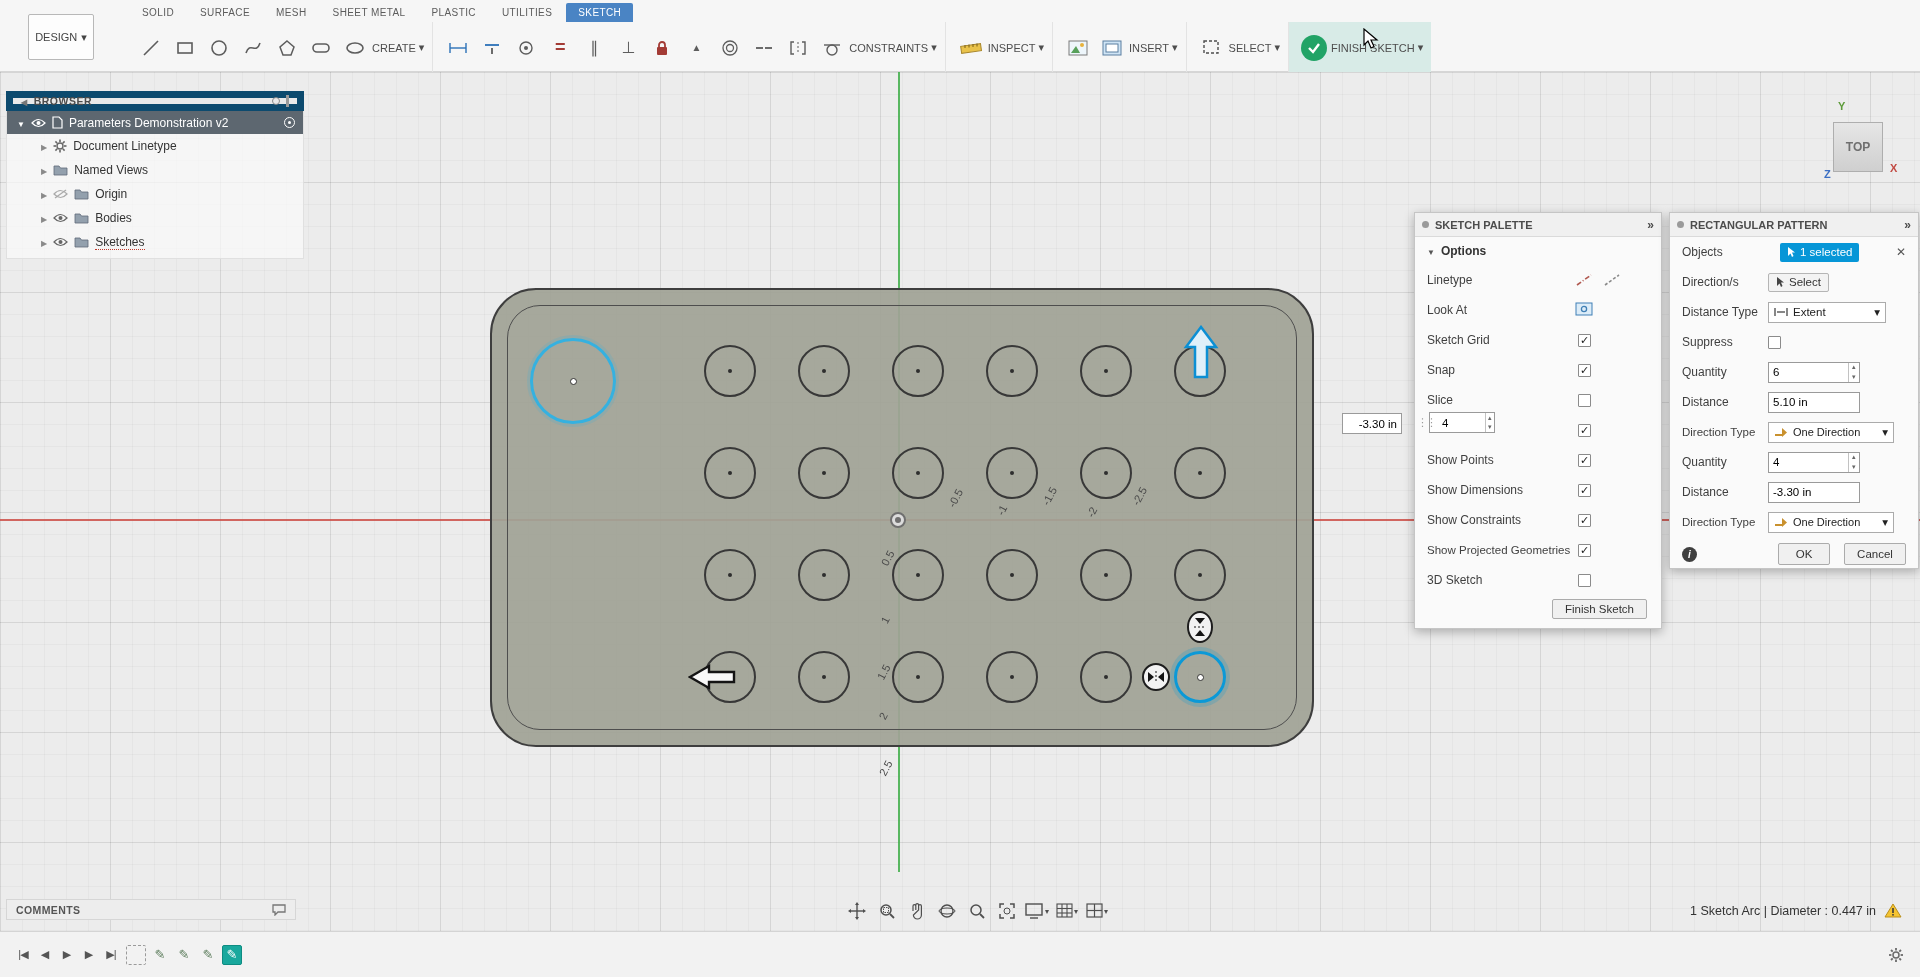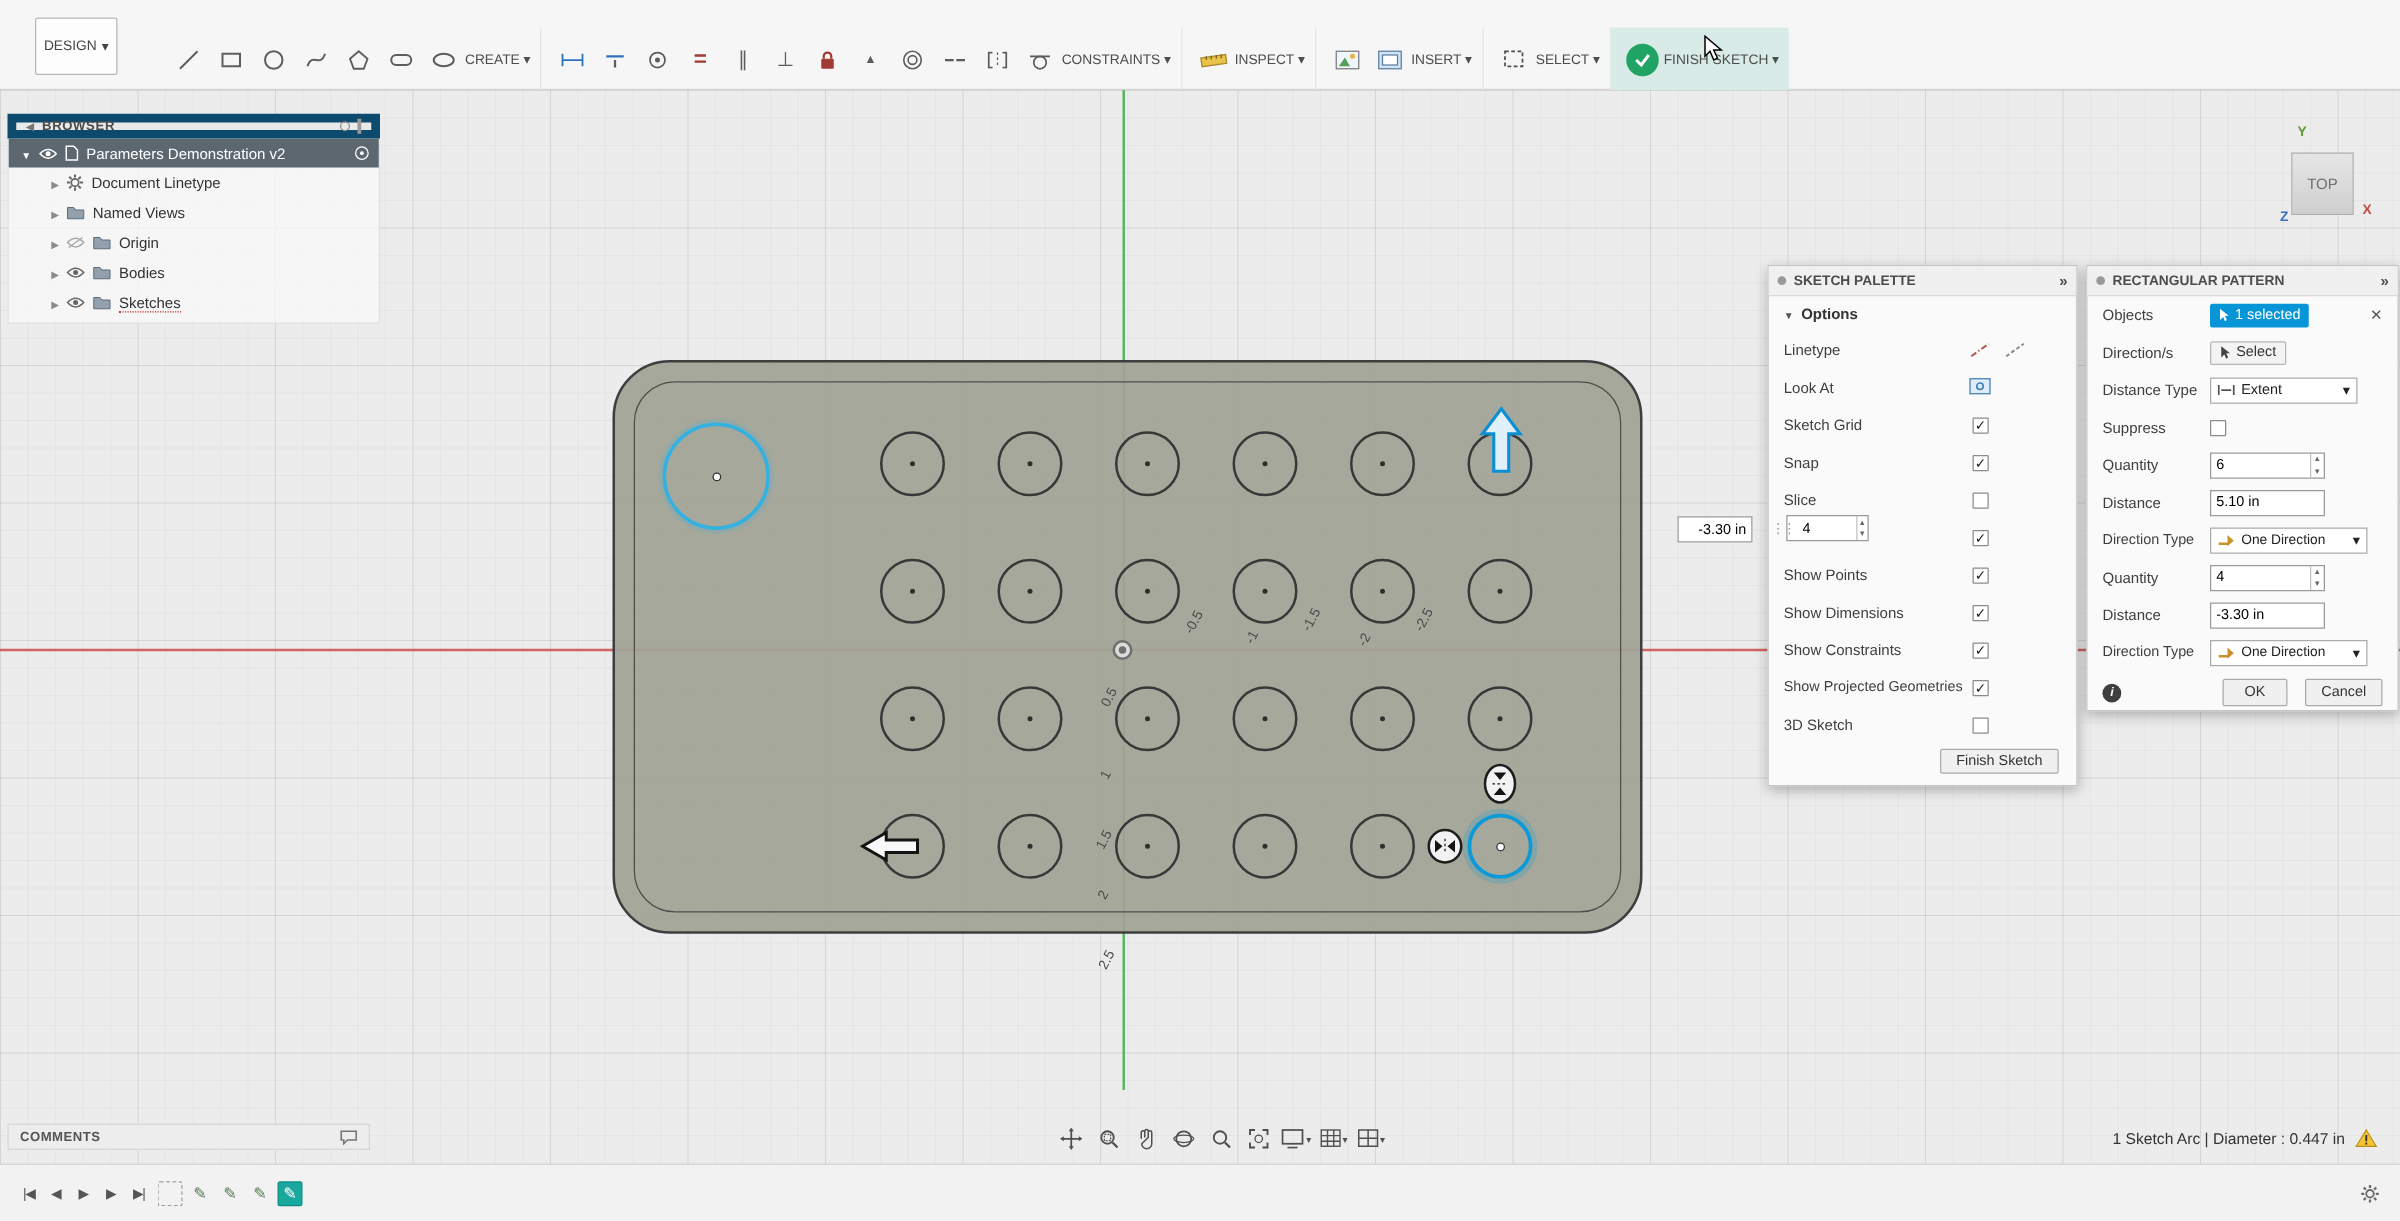--- a/index.html
+++ b/index.html
@@ -84,41 +84,41 @@
   .phead .spacer{flex:1;}
   .prow{height:30px;display:flex;align-items:center;padding:0 12px;position:relative;}
   .plabel{color:#3f3f3f;}
   .checkbox{width:13px;height:13px;border:1px solid #8b8b8b;background:#fff;display:inline-flex;
             align-items:center;justify-content:center;font-size:11px;color:#1a1a1a;border-radius:1px;}
   .checkbox.on::after{content:"✓";}
   .dd{height:21px;border:1px solid #ababab;background:#fff;display:flex;align-items:center;gap:5px;
       padding:0 5px;font-size:11.5px;color:#222;}
   .dd .spacer{flex:1;}
   .chip{height:19px;display:inline-flex;align-items:center;gap:4px;padding:0 7px;border-radius:2px;font-size:11.5px;}
-  .chip.blue{background:#0696d7;color:#fff;}
+  .chip.blue{background:#0696d7;color:#fff;margin-left:12px;}
   .chip.gray{background:#f3f3f3;color:#333;border:1px solid #b5b5b5;}
   .btn{height:22px;padding:0 12px;background:#f0f0f0;border:1px solid #ababab;border-radius:2px;
        font-size:11.5px;color:#333;display:inline-flex;align-items:center;justify-content:center;}
   .cursor-ico{display:inline-block;}
 
   
   .browser{position:absolute;left:6px;top:91px;width:298px;z-index:40;font-size:12px;}
   .bhead{height:20px;background:rgba(233,233,233,.95);display:flex;align-items:center;gap:6px;padding:0 8px;
          font-size:10.5px;font-weight:bold;color:#4c4c4c;letter-spacing:.5px;border:7px solid #0c4a6e;}
   .bbody{background:rgba(250,250,250,.72);border:1px solid rgba(215,215,215,.7);border-top:none;padding-bottom:4px;}
   .brow{height:24px;display:flex;align-items:center;gap:6px;padding-left:44px;color:#333;}
   .brow.root{height:23px;background:#5d6770;color:#fff;padding-left:10px;}
   .ring{width:11px;height:11px;border-radius:50%;border:1.5px solid currentColor;position:relative;display:inline-block;}
   .ring::after{content:"";position:absolute;left:2.5px;top:2.5px;width:3px;height:3px;border-radius:50%;background:currentColor;}
   .u-edit{border-bottom:1px dotted #c0392b;}
 
   
   .viewcube{position:absolute;left:1833px;top:122px;width:50px;height:50px;z-index:20;
             background:linear-gradient(#e6e6e6,#cfcfcf);border:1px solid #aeaeae;display:flex;
-            align-items:center;justify-content:center;font-size:12px;font-weight:normal;color:#6f6f6f;}
+            align-items:center;justify-content:center;font-size:12px;font-weight:bold;color:#6f6f6f;}
   .axlbl{position:absolute;font-size:11px;font-weight:bold;z-index:20;}
 
   
   .comments{position:absolute;left:6px;top:899px;width:290px;height:21px;background:#ededed;
             border:1px solid #d6d6d6;display:flex;align-items:center;gap:6px;padding:0 9px;
             font-size:10.5px;font-weight:bold;color:#555;letter-spacing:.4px;z-index:20;}
   .comments .spacer{flex:1;}
 
   
   .navbar{position:absolute;left:845px;top:899px;display:flex;gap:6px;align-items:center;z-index:20;}
@@ -286,20 +286,29 @@
         <span class="g-up"></span>
         <span class="g-dn"></span>
       </div>
   </div>
 
   <div class="toolbar">
     <button class="design-btn">
       <span>DESIGN</span>
         <span class="g-caret"></span>
     </button>
+    <div class="tabsrow">
+      <span class="tab">SOLID</span>
+      <span class="tab">SURFACE</span>
+      <span class="tab">MESH</span>
+      <span class="tab">SHEET METAL</span>
+      <span class="tab">PLASTIC</span>
+      <span class="tab">UTILITIES</span>
+      <span class="tab active">SKETCH</span>
+    </div>
     <div class="iconsrow">
 
       <div class="tgroup">
         <div class="gicons">
           <span class="tbtn">
               <svg width="18" height="18">
                 <line x1="2" y1="16" x2="16" y2="2" stroke="currentColor" stroke-width="1.6"></line>
               </svg>
             </span>
           <span class="tbtn">

